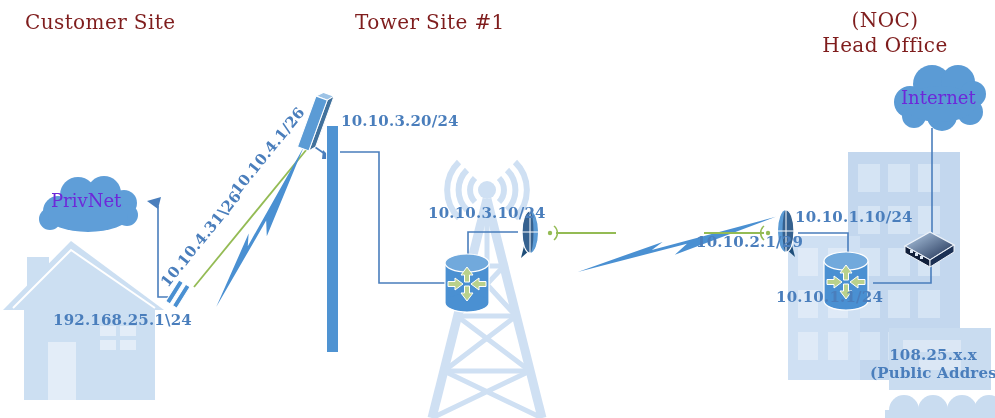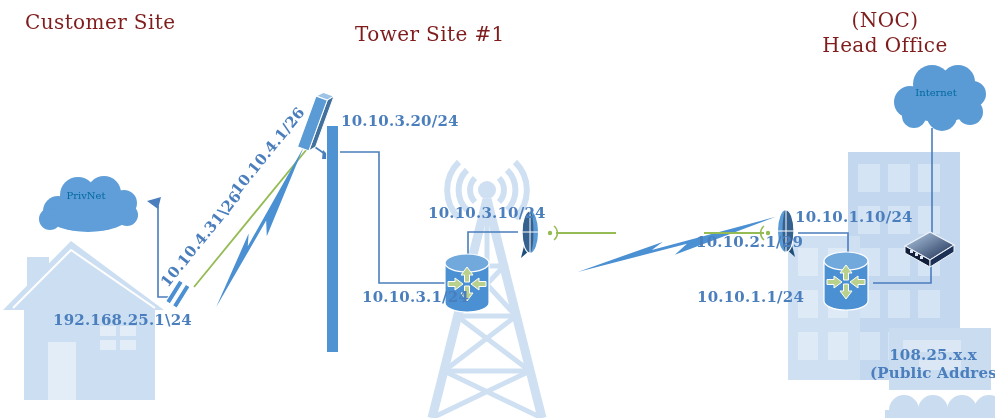--- a/index.html
+++ b/index.html
@@ -11,21 +11,21 @@
   .title{
     position:absolute;font-size:20px;color:#7f1d1d;letter-spacing:.4px;
     white-space:nowrap;
   }
   .title-center{text-align:center;white-space:normal;line-height:1.25;}
   .ip{
     position:absolute;font-weight:bold;font-size:15px;color:#4a7ebc;
     letter-spacing:.2px;white-space:nowrap;
   }
   .cloud-label{
-    position:absolute;font-size:10px;color:#0369a1;text-align:center;
+    position:absolute;font-size:18px;color:#6d28d9;text-align:center;
     white-space:nowrap;
   }
   .rot{transform:translate(-50%,-50%) rotate(-51deg);transform-origin:center;}
   svg{display:block;}
 </style>
 </head>
 <body>
 
 <div class="canvas">
 
@@ -240,43 +240,42 @@
     <polygon points="2,16 27,30 27,37 2,23" fill="#111f3a" stroke="#eef3fa" stroke-width="1"></polygon>
     <polygon points="27,30 51,15 51,22 27,37" fill="#1b3054" stroke="#eef3fa" stroke-width="1"></polygon>
     <g fill="#dfe8f4">
       <rect x="7" y="20" width="3" height="3"></rect>
       <rect x="12" y="23" width="3" height="3"></rect>
       <rect x="17" y="26" width="3" height="3"></rect>
     </g>
   </svg>
 
   <div class="title" style="left:25px;top:10px;">Customer Site</div>
-  <div class="title" style="left:355px;top:10px;margin-top:12px;">Tower Site #1</div>
+  <div class="title" style="left:355px;top:10px;">Tower Site #1</div>
   <div class="title title-center" style="left:815px;top:8px;width:140px;">
     <div>(NOC)</div>
     <div>Head Office</div>
   </div>
 
   <div class="ip" style="left:53px;top:311px;">192.168.25.1\24</div>
 
   <div class="ip rot" style="left:201px;top:239px;">10.10.4.31\26</div>
 
   <div class="ip rot" style="left:268px;top:151px;">10.10.4.1/26</div>
 
   <div class="ip" style="left:341px;top:112px;">10.10.3.20/24</div>
 
-  <div class="ip" style="left:362px;top:288px;">10.10.3.1/24</div>
 
   <div class="ip" style="left:428px;top:204px;">10.10.3.10/24</div>
 
 
   <div class="ip" style="left:696px;top:201px;margin-top:32px;">10.10.2.1/29</div>
 
   <div class="ip" style="left:795px;top:208px;">10.10.1.10/24</div>
 
-  <div class="ip" style="left:697px;top:288px;">10.10.1.1/24</div>
+  <div class="ip" style="left:776px;top:288px;">10.10.1.1/24</div>
 
   <div class="ip" style="left:870px;top:302px;width:126px;text-align:center;margin-top:44px;">
     <div>108.25.x.x</div>
     <div>(Public Address)</div>
   </div>
 
 </div>
 
 </body></html>

